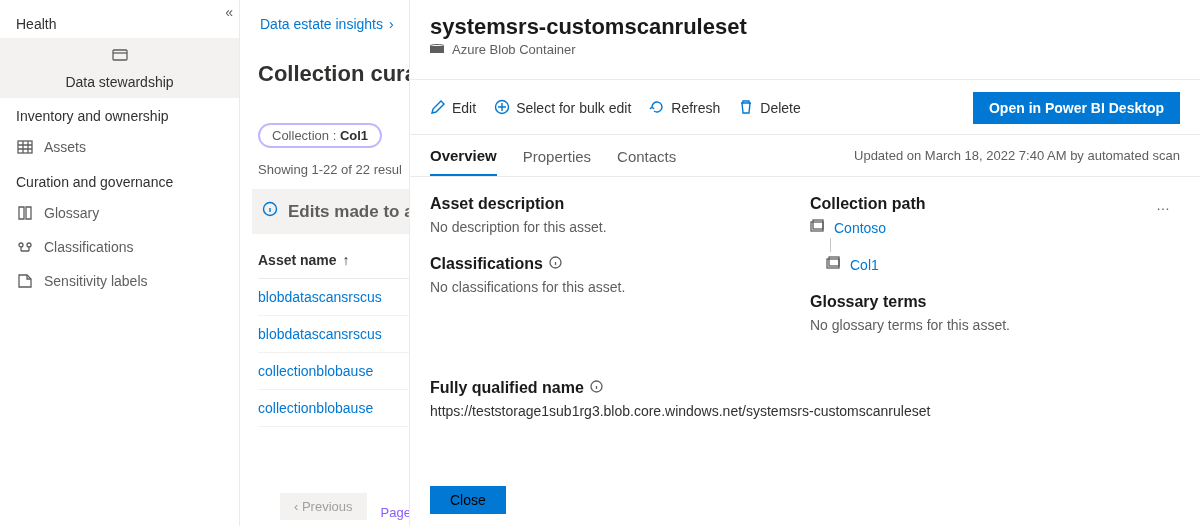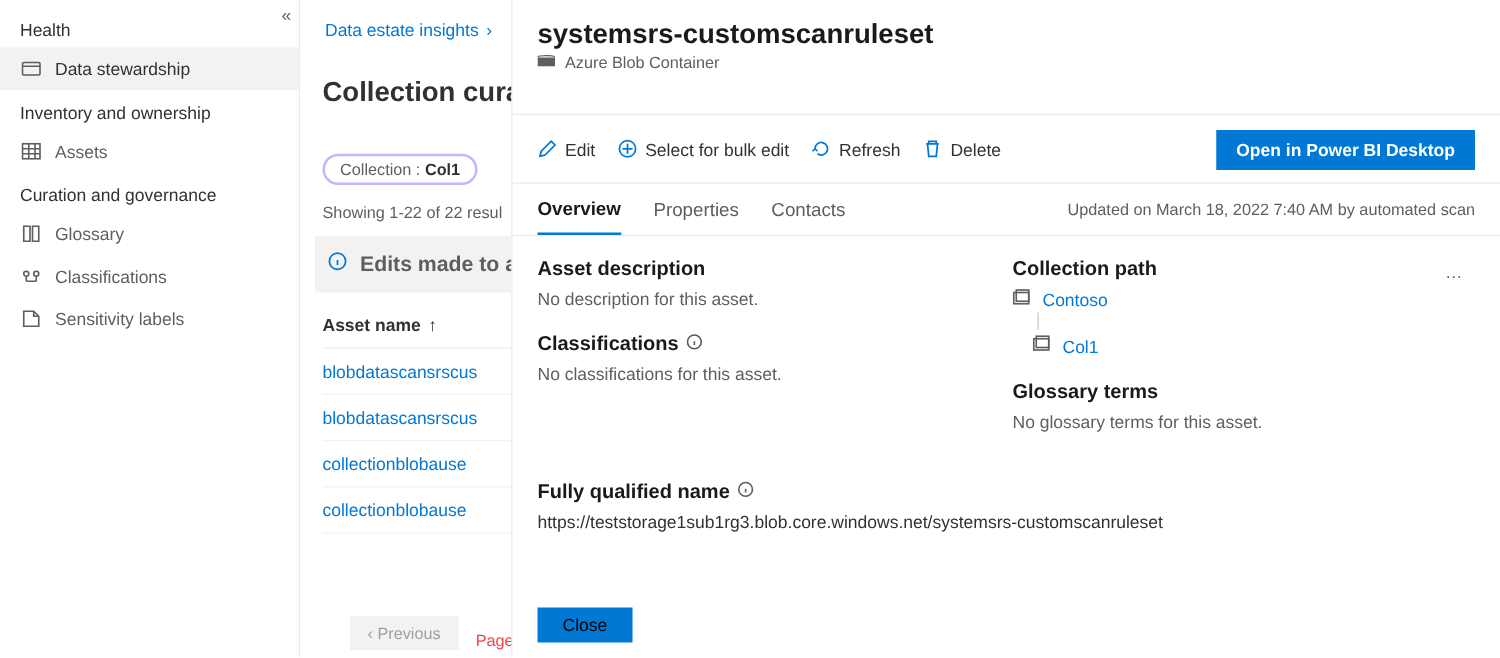--- a/index.html
+++ b/index.html
@@ -38,20 +38,21 @@
     display: flex;
     align-items: center;
     gap: 10px;
     padding: 8px 16px;
     color: #605e5c;
     cursor: pointer;
   }
   .sidebar .item.active {
     background: #f3f2f1;
     color: #323130;
+    flex-direction: column;
   }
   .sidebar .item .icn {
     width: 18px; height: 18px;
     flex: 0 0 18px;
     display: inline-flex;
     align-items: center; justify-content: center;
   }
   .sidebar .item .icn svg { width: 16px; height: 16px; stroke: #605e5c; fill: none; stroke-width:1.3; }
 
   
@@ -125,21 +126,21 @@
     white-space:nowrap;
     padding-left:28px;
   }
   .pager .prev {
     background:#f3f2f1;
     color:#a19f9d;
     border:none;
     padding:6px 14px;
     font-size:13px;
   }
-  .pager .pglbl { color:#ef4444; font-size:13px; }
+  .pager .pglbl { color:#8b5cf6; font-size:13px; }
 
   
   .detail {
     flex: 1;
     display:flex; flex-direction:column;
     padding: 14px 0 0 0;
     position:relative;
   }
   .detail-top { padding: 0 20px 10px 20px; }
   .asset-title {
@@ -153,21 +154,21 @@
     color:#605e5c; font-size:13px;
   }
   .asset-sub .icn svg{width:14px;height:12px;fill:#605e5c;}
 
   .cmdbar {
     display:flex; align-items:center;
     gap:18px;
     padding: 12px 20px 10px 20px;
     border-bottom:1px solid #edebe9;
     border-top:1px solid #edebe9;
-    margin-top:24px;
+    margin-top:12px;
   }
   .cmdbar .cmd {
     display:flex; gap:6px; align-items:center;
     color:#323130; font-size:14px;
     cursor:pointer;
   }
   .cmdbar .cmd .ic svg{width:16px;height:16px;stroke:#0078d4;fill:none;stroke-width:1.4;}
   .cmdbar .spacer{flex:1;}
   .cmdbar .primary {
     background:#0078d4;

